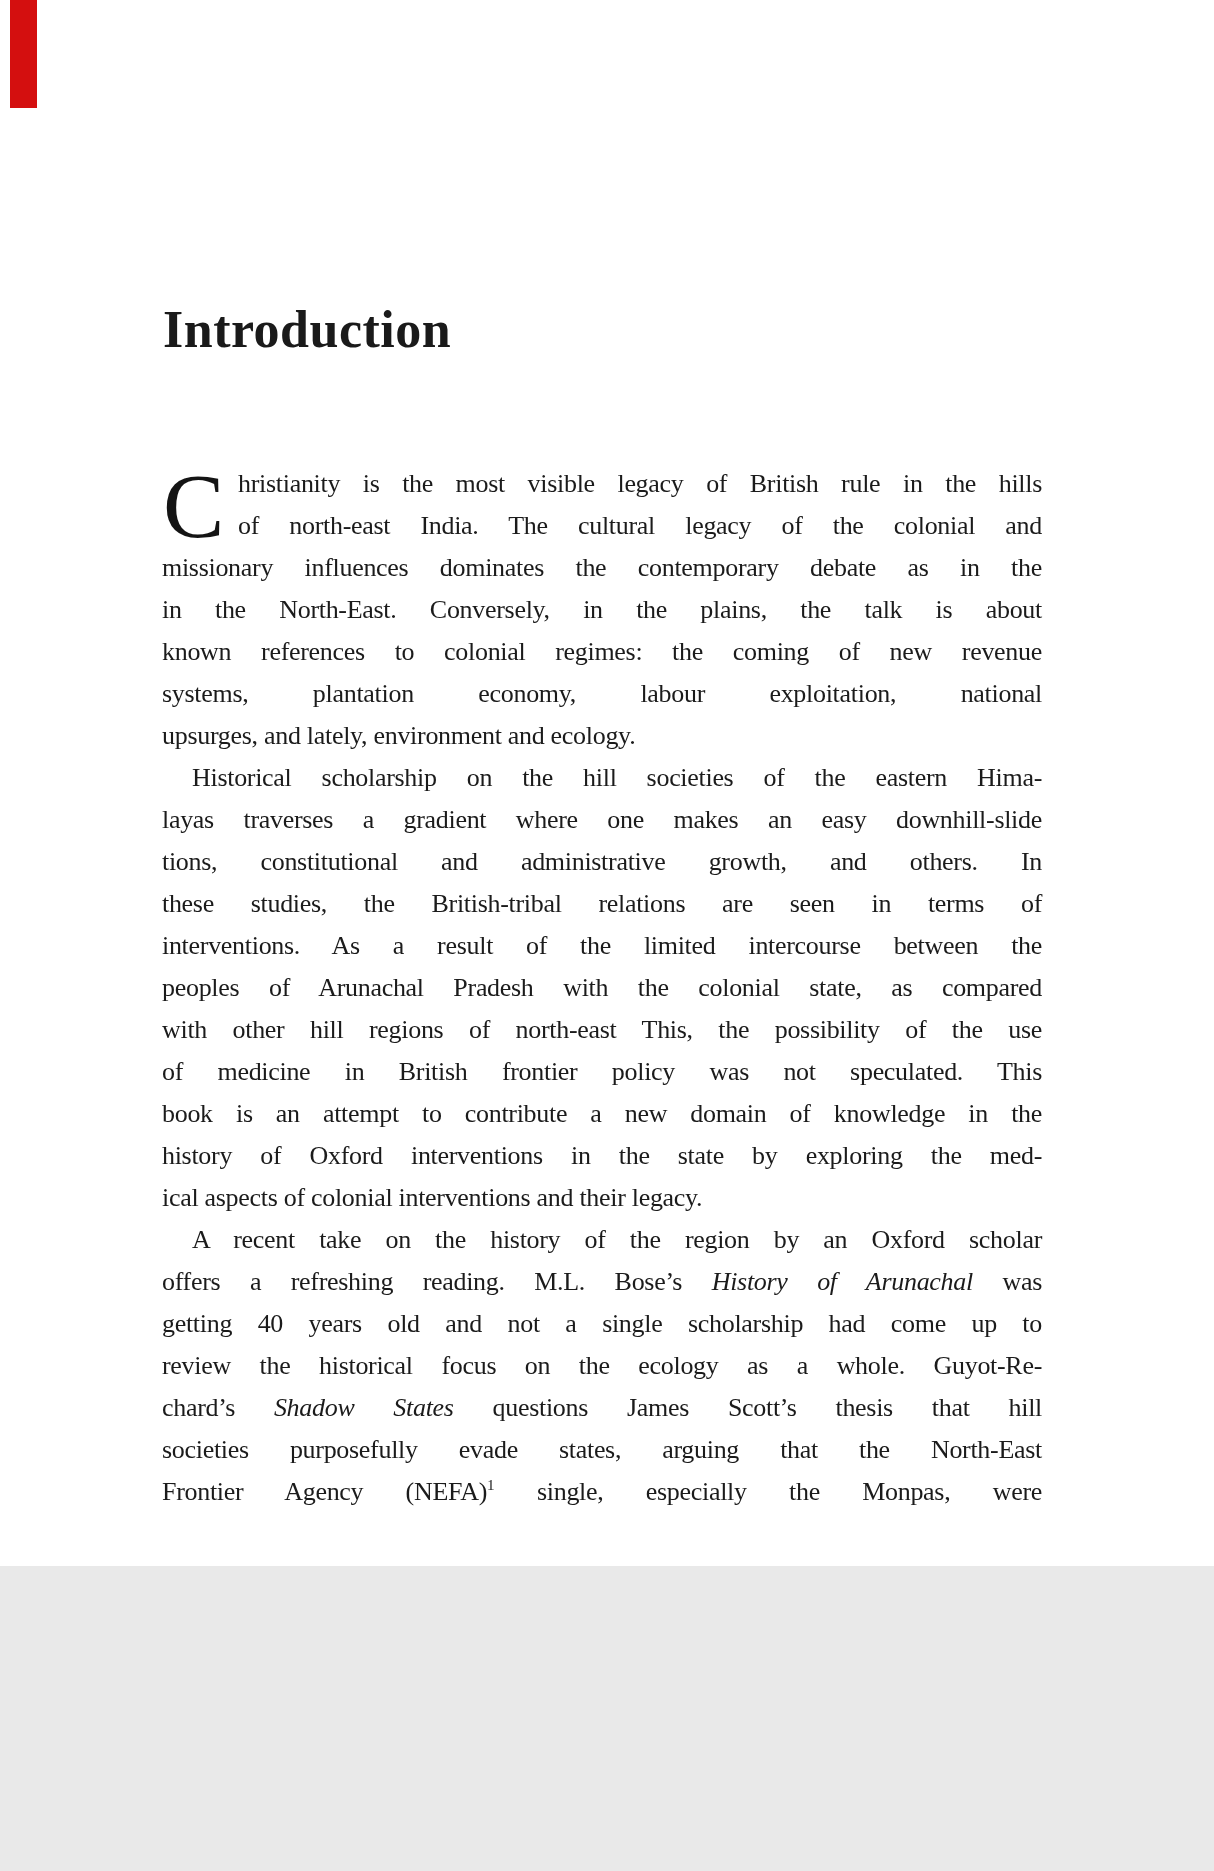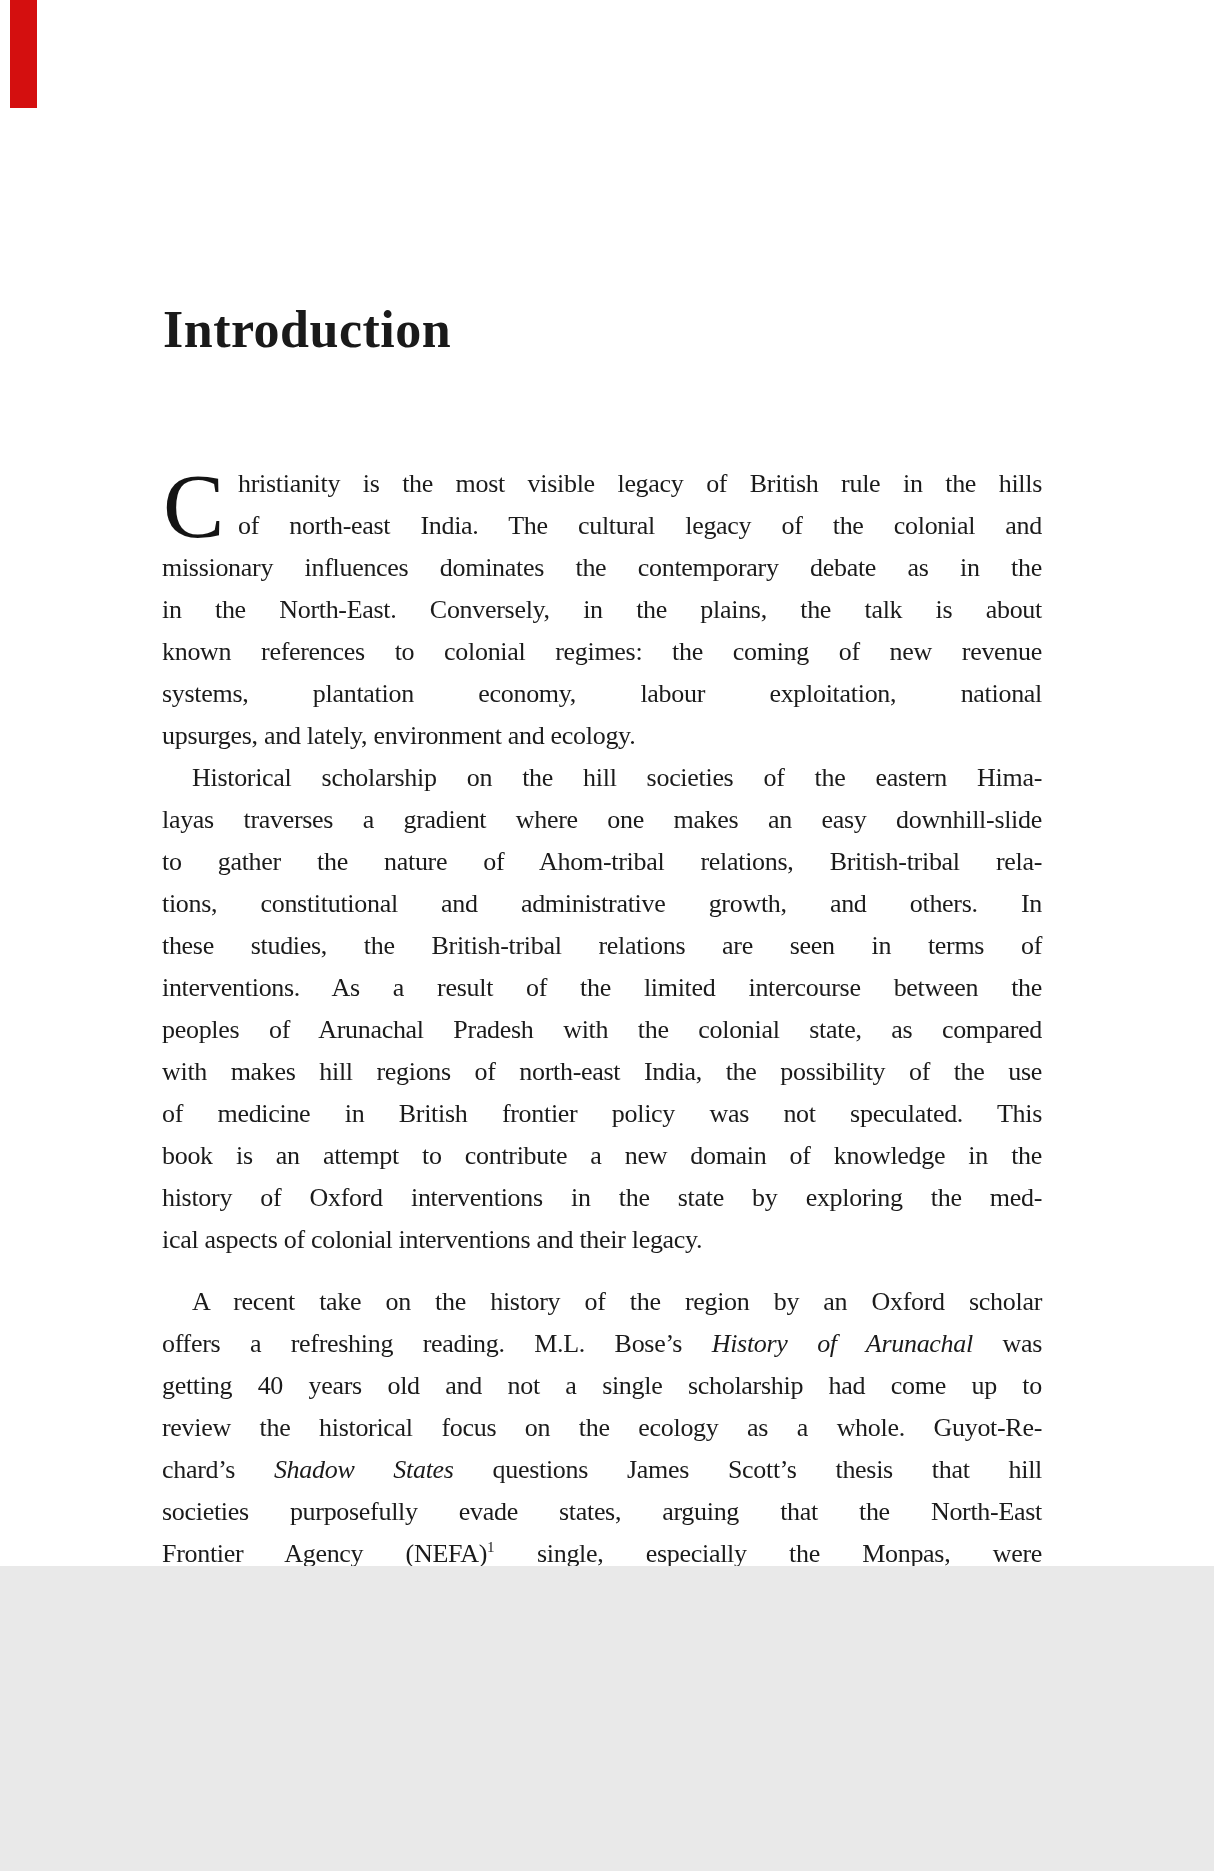--- a/index.html
+++ b/index.html
@@ -71,31 +71,30 @@
   <div id="body-text">
       <div class="line" style="padding-left: 76px;"><span>hristianity is the most visible legacy of British rule in the hills</span></div>
       <div class="line" style="padding-left: 76px;"><span>of north-east India. The cultural legacy of the colonial and</span></div>
       <div class="line"><span>missionary influences dominates the contemporary debate as in the</span></div>
       <div class="line"><span>in the North-East. Conversely, in the plains, the talk is about</span></div>
       <div class="line"><span>known references to colonial regimes: the coming of new revenue</span></div>
       <div class="line"><span>systems, plantation economy, labour exploitation, national</span></div>
       <div class="line left"><span>upsurges, and lately, environment and ecology.</span></div>
       <div class="line" style="text-indent: 30px;"><span>Historical scholarship on the hill societies of the eastern Hima-</span></div>
       <div class="line"><span>layas traverses a gradient where one makes an easy downhill-slide</span></div>
-      <div class="line"><span>to gather the nature of Ahom-tribal relations, British-tribal rela-</span></div>
       <div class="line"><span>tions, constitutional and administrative growth, and others. In</span></div>
       <div class="line"><span>these studies, the British-tribal relations are seen in terms of</span></div>
       <div class="line"><span>interventions. As a result of the limited intercourse between the</span></div>
       <div class="line"><span>peoples of Arunachal Pradesh with the colonial state, as compared</span></div>
-      <div class="line"><span>with makes hill regions of north-east India, the possibility of the use</span></div>
+      <div class="line"><span>with other hill regions of north-east This, the possibility of the use</span></div>
       <div class="line"><span>of medicine in British frontier policy was not speculated. This</span></div>
       <div class="line"><span>book is an attempt to contribute a new domain of knowledge in the</span></div>
       <div class="line"><span>history of Oxford interventions in the state by exploring the med-</span></div>
       <div class="line left"><span>ical aspects of colonial interventions and their legacy.</span></div>
-      <div class="line" style="text-indent: 30px; margin-top: 20px;"><span>A recent take on the history of the region by an Oxford scholar</span></div>
+      <div class="line" style="text-indent: 30px;"><span>A recent take on the history of the region by an Oxford scholar</span></div>
       <div class="line"><span>offers a refreshing reading. M.L. Bose’s </span><span class="it">History of Arunachal</span><span> was</span></div>
       <div class="line"><span>getting 40 years old and not a single scholarship had come up to</span></div>
       <div class="line"><span>review the historical focus on the ecology as a whole. Guyot-Re-</span></div>
       <div class="line"><span>chard’s </span><span class="it">Shadow States</span><span> questions James Scott’s thesis that hill</span></div>
       <div class="line"><span>societies purposefully evade states, arguing that the North-East</span></div>
       <div class="line"><span>Frontier Agency (NEFA)</span><span class="sup">1</span><span> single, especially the Monpas, were</span></div>
     </div>
 </div>
 
 </body></html>

